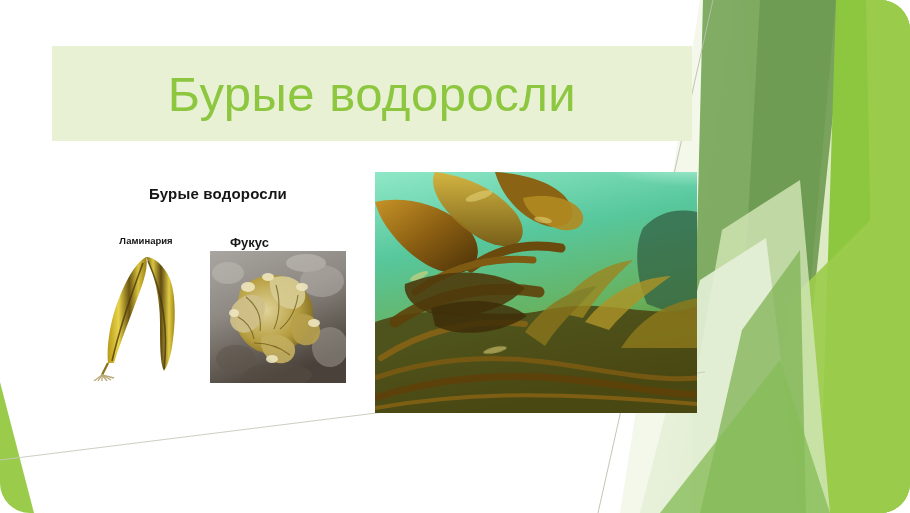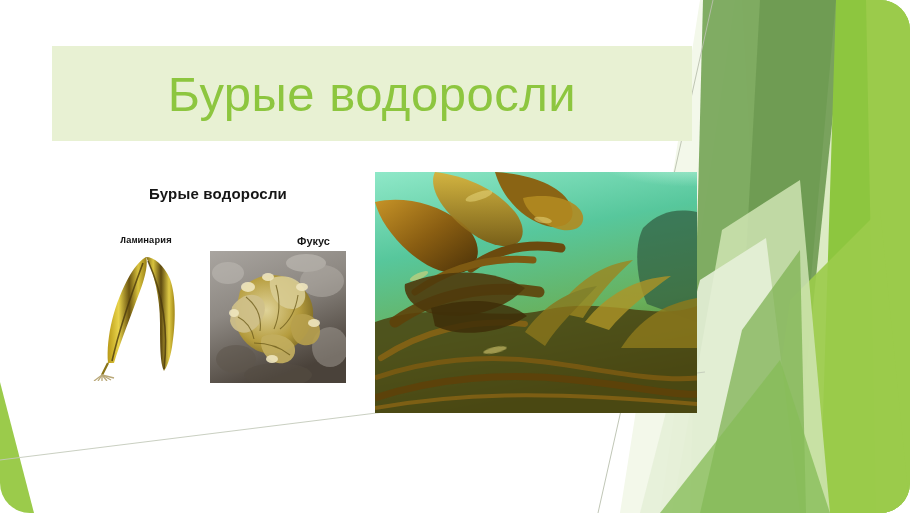--- a/index.html
+++ b/index.html
@@ -22,25 +22,25 @@
   }
 
   
   #left-figure{position:absolute;left:78px;top:185px;width:280px;height:205px;background:#ffffff;}
   #left-heading{
     position:absolute;left:0;top:0;width:280px;text-align:center;
     font-size:15px;font-weight:bold;color:#161616;letter-spacing:0.2px;
   }
   #label-laminaria{
     position:absolute;left:18px;top:50px;width:100px;text-align:center;
-    font-size:9.5px;font-weight:bold;color:#171717;font-family:Liberation Mono, monospace;
+    font-size:9.5px;font-weight:bold;color:#171717;
   }
   #label-fucus{
-    position:absolute;left:152px;top:50px;width:100px;text-align:right;
-    font-size:11px;font-weight:bold;color:#171717;
+    position:absolute;left:152px;top:50px;width:100px;text-align:left;
+    font-size:13px;font-weight:bold;color:#171717;
   }
   #laminaria-art{position:absolute;left:10px;top:66px;width:110px;height:130px;}
   #fucus-photo{
     position:absolute;left:132px;top:66px;width:136px;height:132px;
     overflow:hidden;background:#8c8881;
   }
 
   
   #kelp-photo{
     position:absolute;left:375px;top:172px;width:322px;height:241px;

